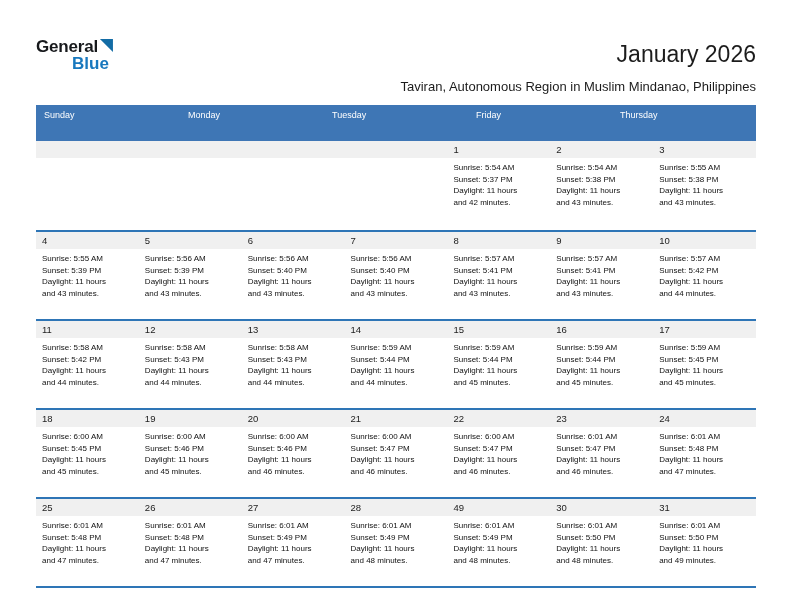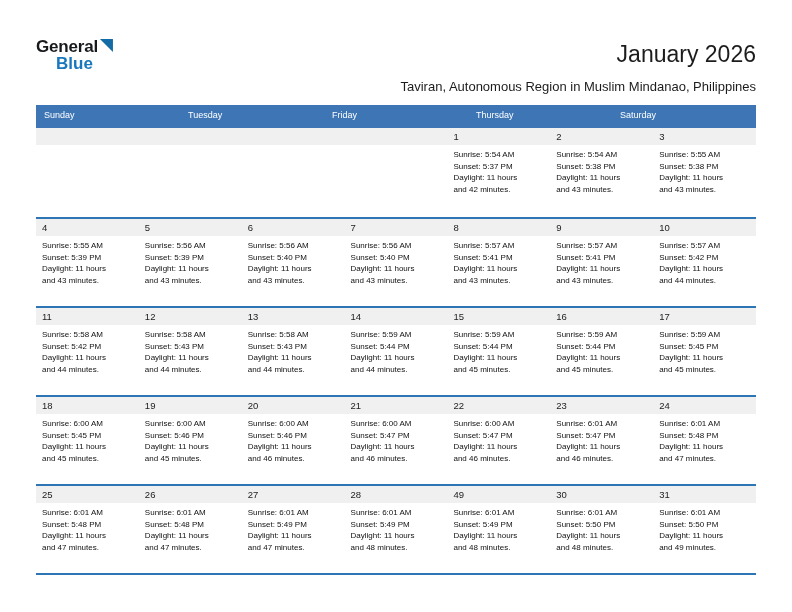--- a/index.html
+++ b/index.html
@@ -20,38 +20,38 @@
   .logo-general {
     font-size: 17px; font-weight: bold; color: #17191c; letter-spacing: -0.2px;
   }
   .logo-triangle {
     width: 13px; height: 13px; margin-left: 2px; margin-top: 1px;
     background: var(--logo-triangle, #136CA5);
     clip-path: polygon(0 0, 100% 0, 100% 100%);
   }
   .logo-blue {
     font-size: 17px; font-weight: bold; color: var(--logo-blue, #1878BE);
-    margin-left: 20px; margin-top: 0;
+    margin-left: 36px; margin-top: 0;
   }
 
   
   .month-title {
     position: absolute; top: 41px; right: 36px;
     font-size: 23px; color: var(--text-dark, #1c1c1c); margin-left: 8px;
   }
   .location {
     position: absolute; top: 79px; right: 36px;
     font-size: 13px; color: var(--text-dark, #1c1c1c); margin-left: 48px;
   }
 
   
   .calendar { position: absolute; left: 36px; top: 105px; width: 720px; }
 
   .weekday-row {
-    display: flex; height: 23px;
+    display: flex; height: 36px;
     background: var(--header-bg, #3E76B5);
   }
   .weekday-cell {
     flex: 1; color: #ffffff; font-size: 9px; line-height: 20px; padding-left: 8px;
     overflow: hidden; white-space: nowrap;
   }
 
   .grid { border-bottom: 2px solid var(--week-line, #2E75B6); }
   .week-row { display: flex; height: 89px; }
   .week-row + .week-row { border-top: 2px solid var(--week-line, #2E75B6); }
@@ -80,24 +80,24 @@
     </div>
     <div class="logo-blue">Blue</div>
   </div>
 
   <div class="month-title">January 2026</div>
   <div class="location">Taviran, Autonomous Region in Muslim Mindanao, Philippines</div>
 
   <div class="calendar">
     <div class="weekday-row">
       <div class="weekday-cell">Sunday</div>
+      <div class="weekday-cell">Monday</div>
       <div class="weekday-cell">Tuesday</div>
       <div class="weekday-cell">Friday</div>
       <div class="weekday-cell">Thursday</div>
-      <div class="weekday-cell">Saturday</div>
     </div>
     <div class="grid" id="grid">
         <div class="week-row">
           <div class="day-cell">
             <div class="day-num"></div>
           </div>
           <div class="day-cell">
             <div class="day-num"></div>
           </div>
           <div class="day-cell">

